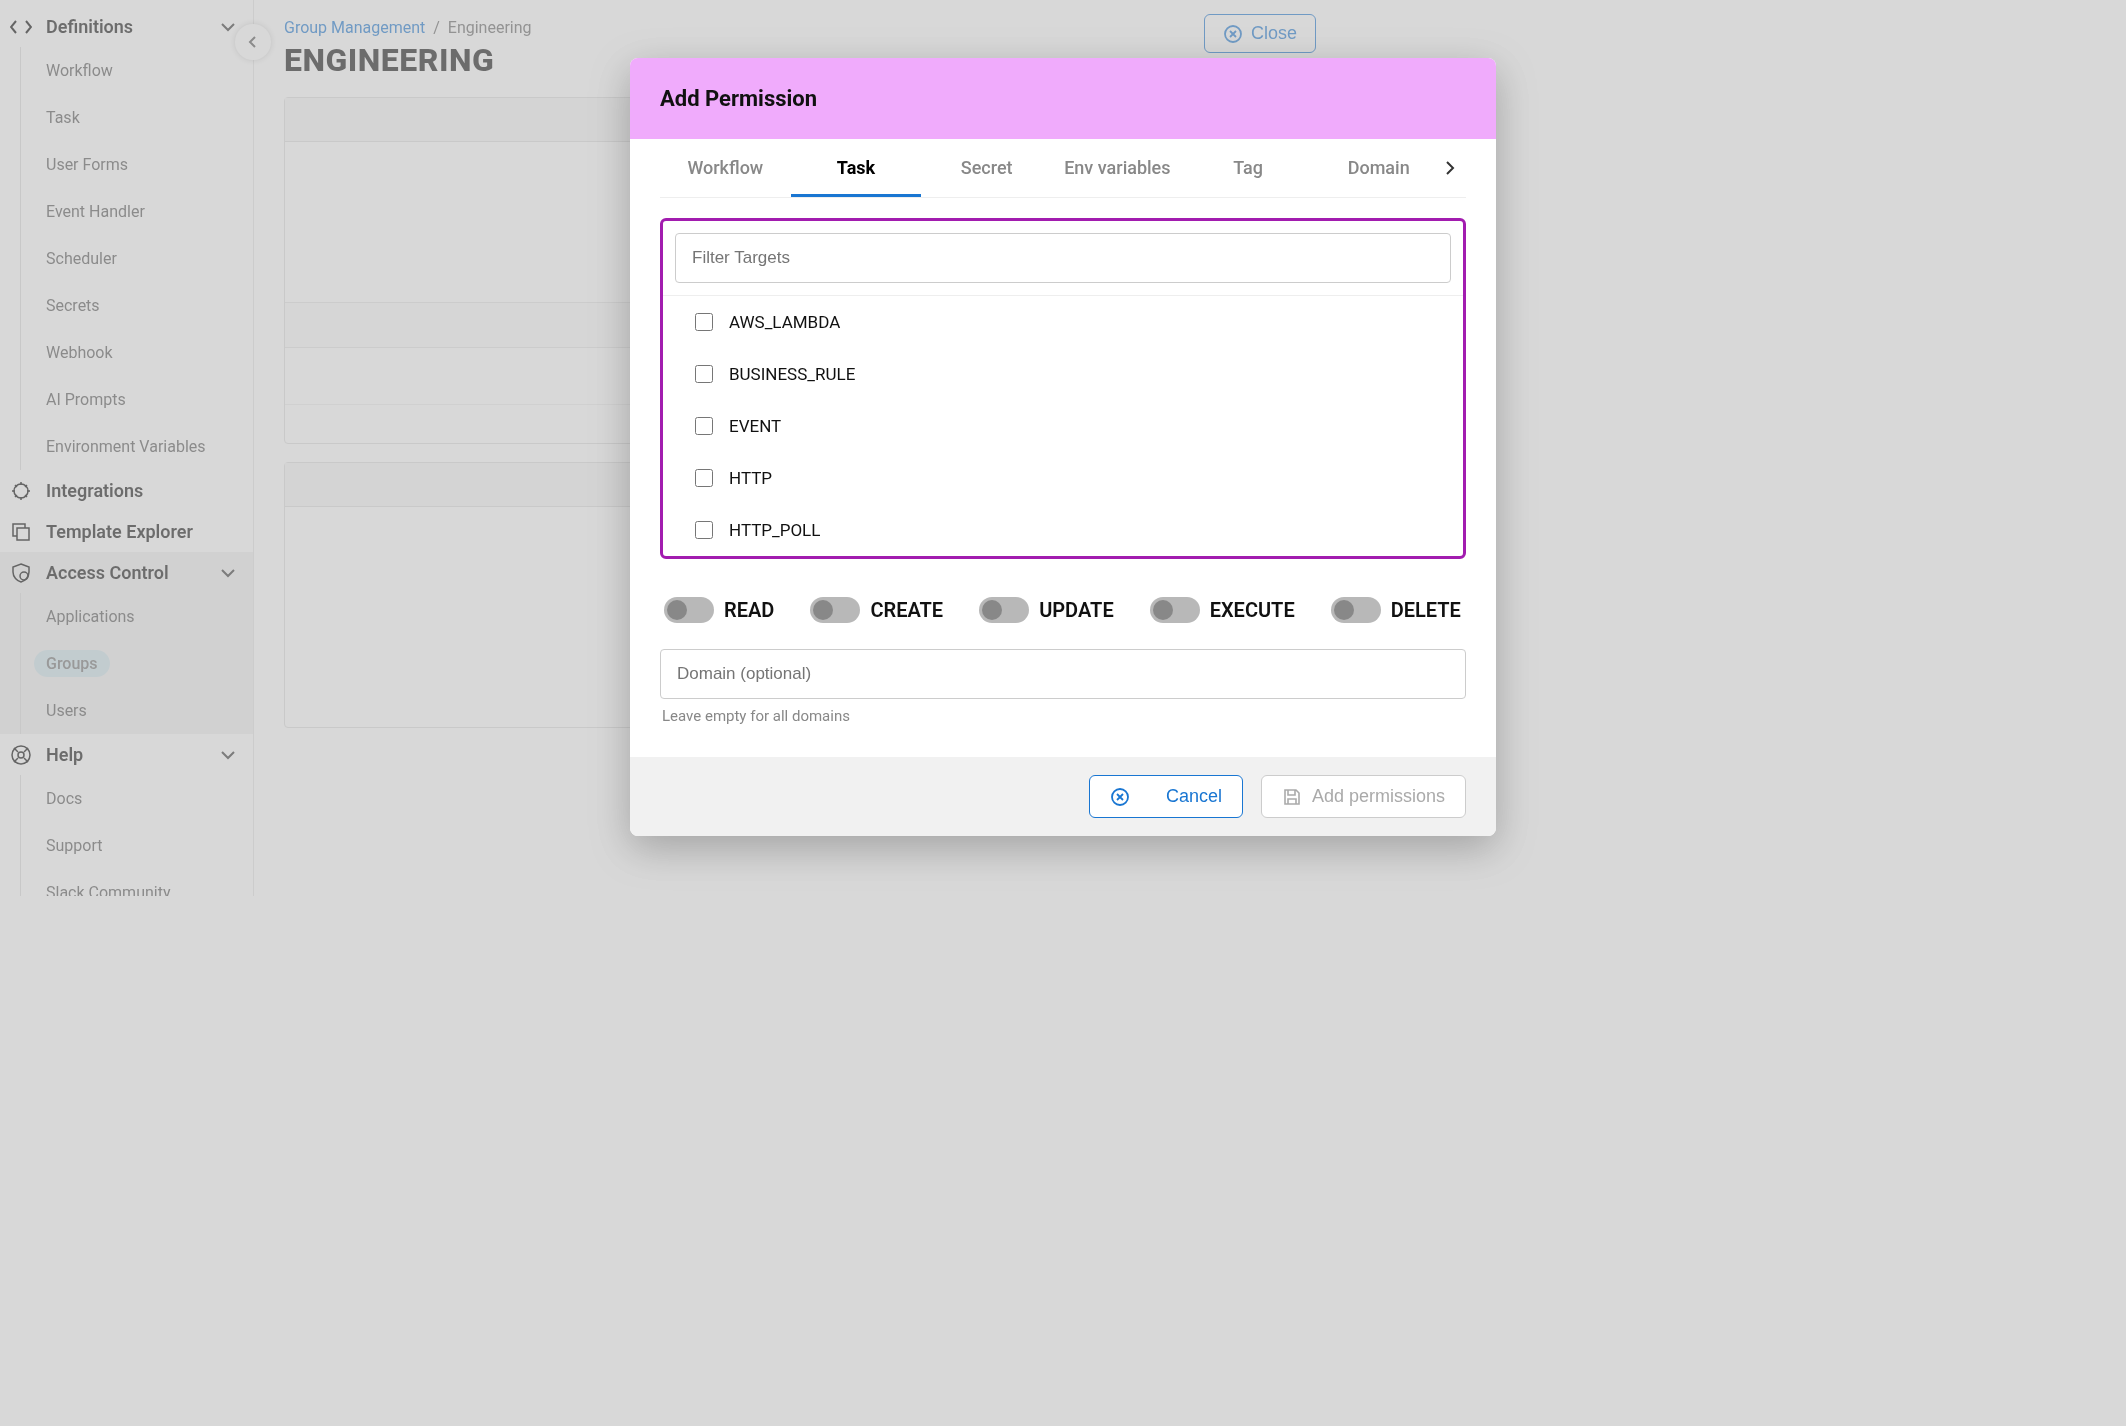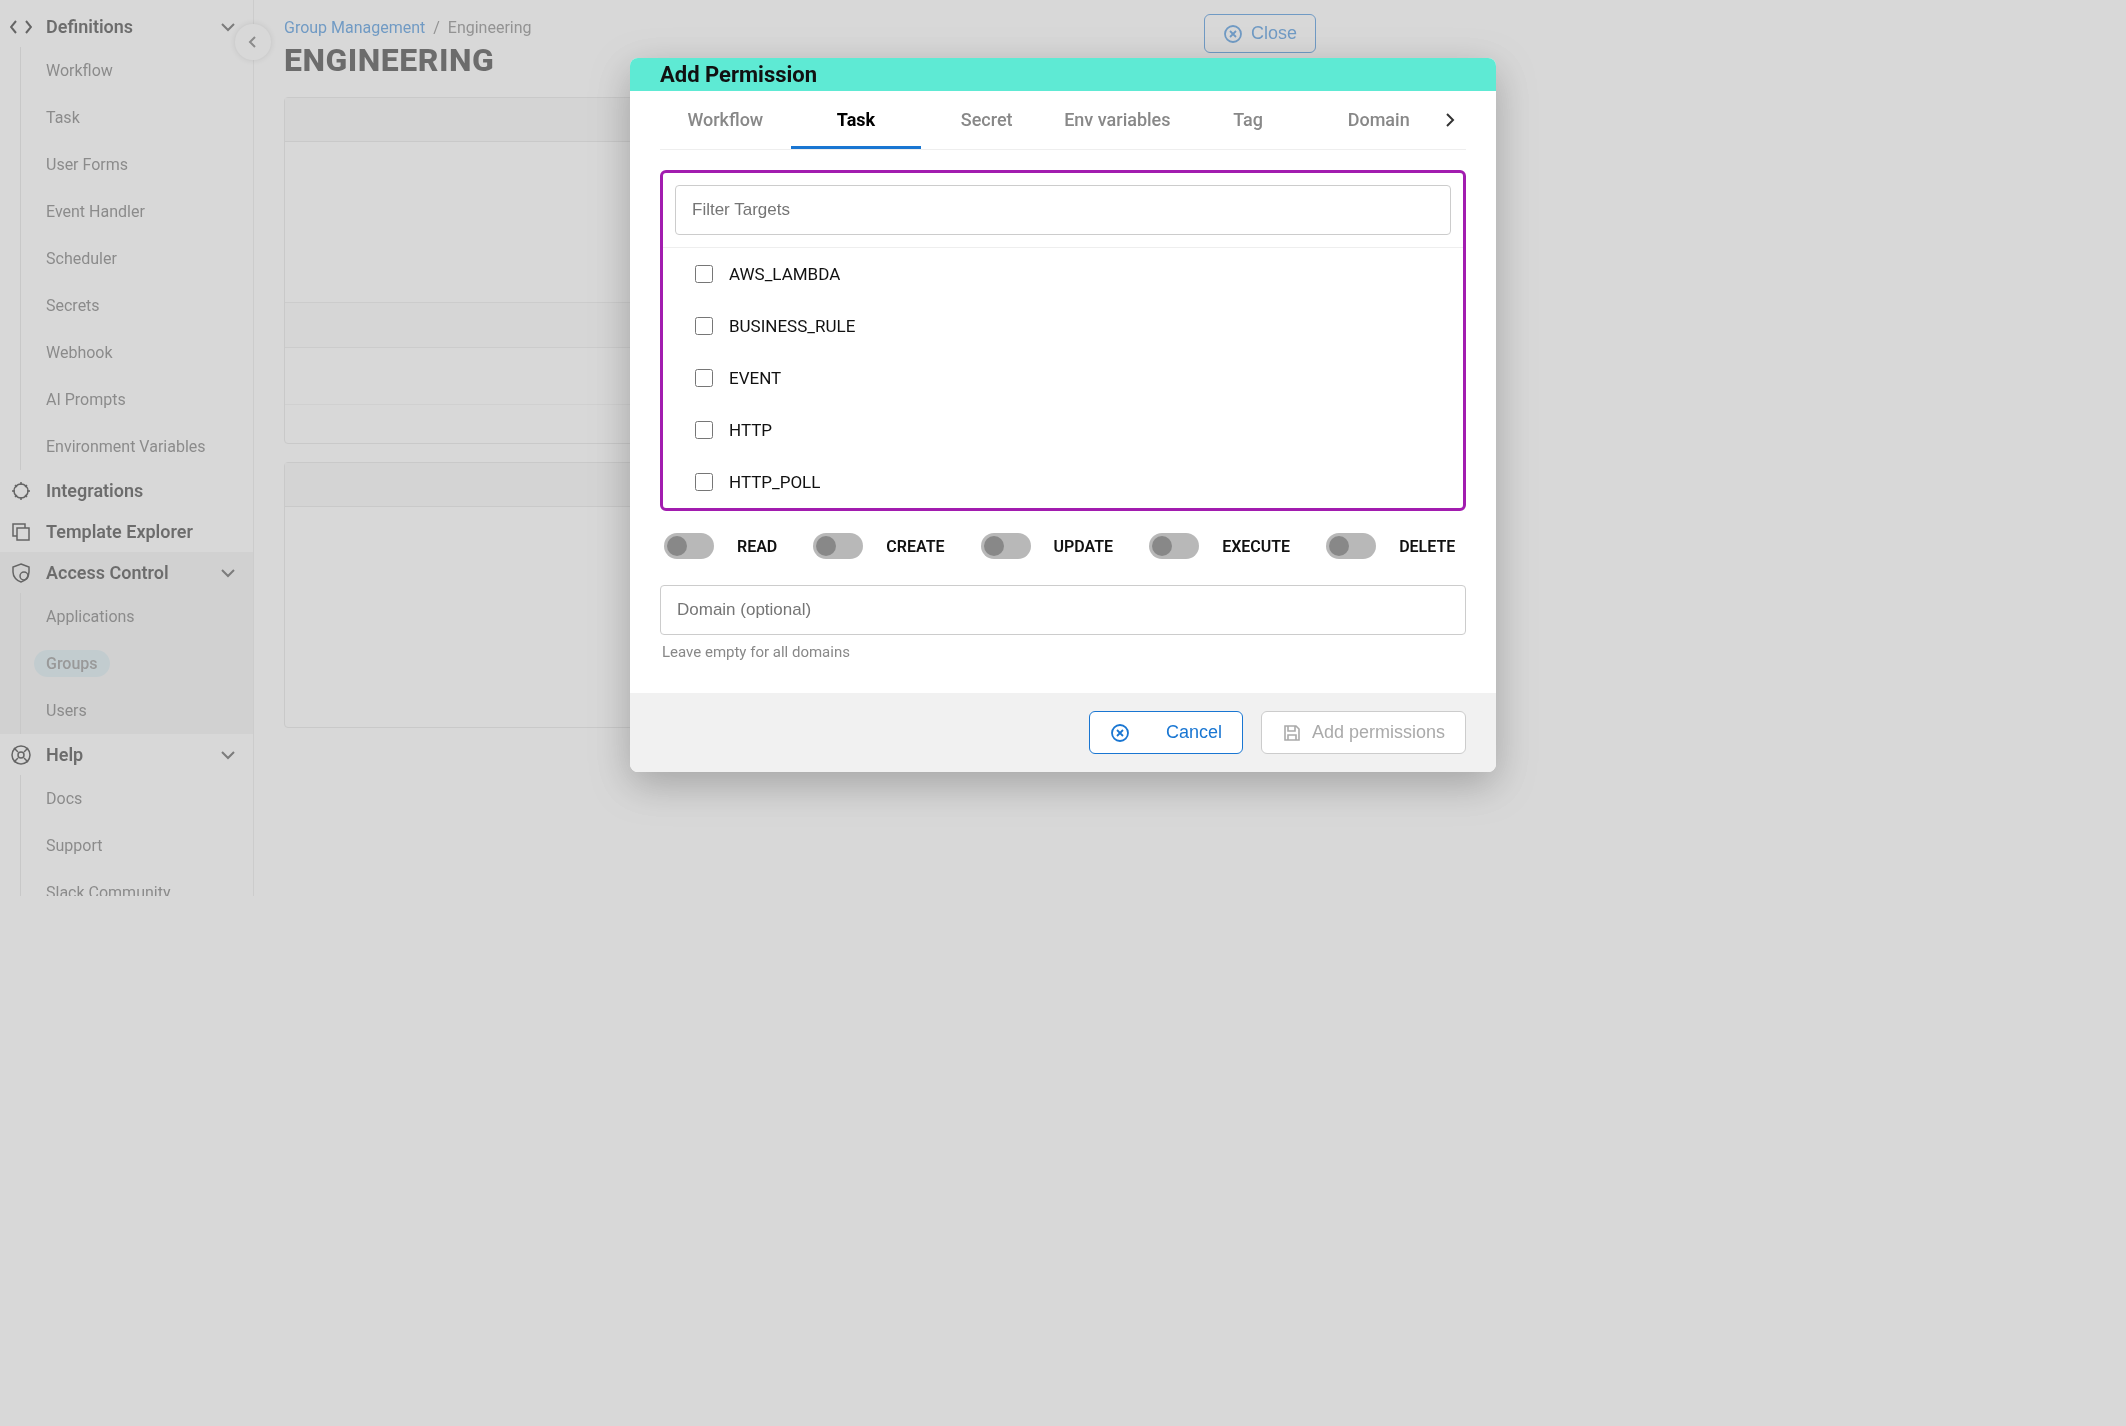--- a/index.html
+++ b/index.html
@@ -152,22 +152,22 @@
     position: fixed;
     top: 58px; left: 50%; transform: translateX(-50%);
     width: 866px;
     background: #fff;
     border-radius: 8px;
     box-shadow: 0 12px 40px rgba(0,0,0,.25);
     z-index: 60;
     overflow: hidden;
   }
   .modal-head {
-    background: #5eead4;
-    padding: 4px 30px;
+    background: #f0abfc;
+    padding: 28px 30px;
     font-size: 22px;
     font-weight: 700;
   }
   .modal-body { padding: 0 30px 24px; }
   .tabs {
     display:flex; align-items:center;
     border-bottom: 1px solid #eee;
   }
   .tab {
     flex:1; text-align:center;
@@ -208,22 +208,22 @@
     cursor:pointer;
   }
   .target input[type=checkbox]{
     width:18px; height:18px; accent-color:#1976d2; cursor:pointer;
   }
   .perm-row {
     display:flex; gap: 36px;
     padding: 22px 4px 4px;
   }
   .perm {
-    display:flex; align-items:center; gap:23px;
-    font-size:16px; font-weight:600;
+    display:flex; align-items:center; gap:10px;
+    font-size:20px; font-weight:600;margin-top:16px;
   }
   .switch {
     width: 50px; height: 26px;
     background:#b8b8b8;
     border-radius: 13px;
     position:relative;
     cursor:pointer;
   }
   .switch::after{
     content:"";

